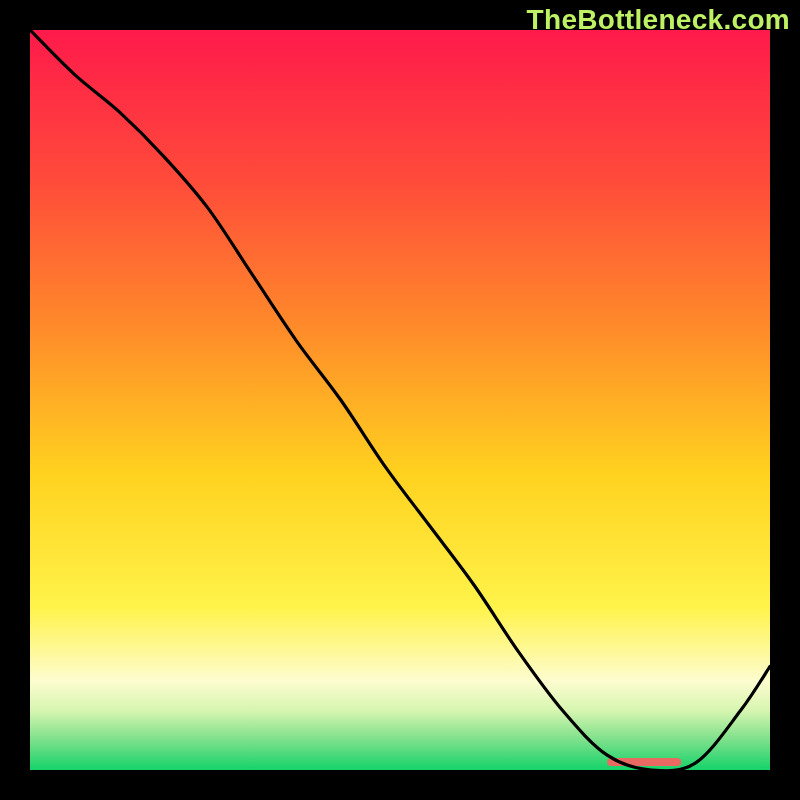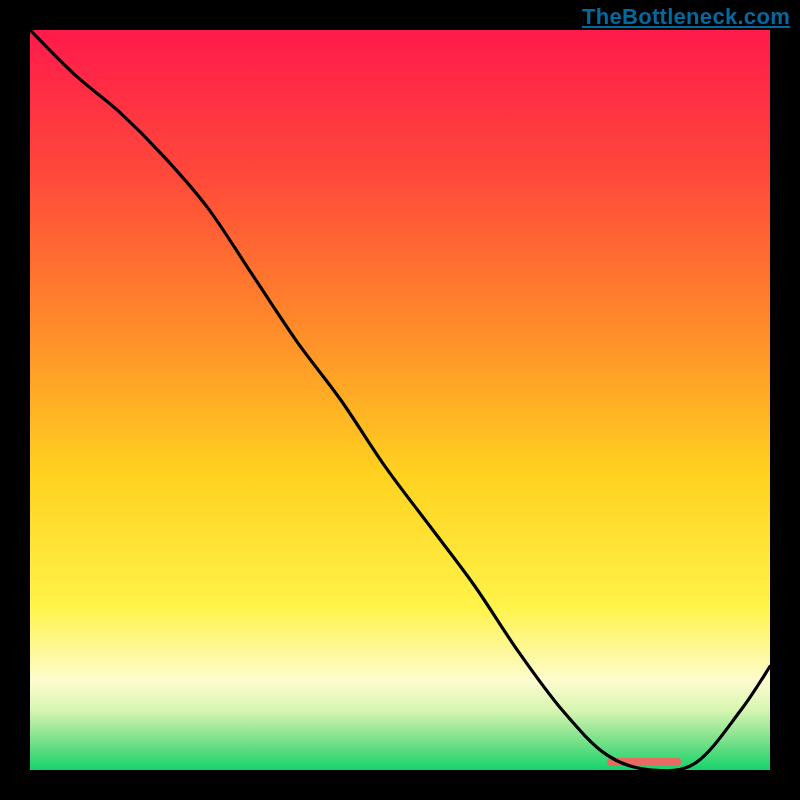--- a/index.html
+++ b/index.html
@@ -14,26 +14,25 @@
   .frame {
     position: relative;
     width: 800px;
     height: 800px;
     background: #000;
   }
   .watermark {
     position: absolute;
     top: 4px;
     right: 10px;
-    color: #0369a1;
-    font-size: 22px;
+    color: #bef264;
+    font-size: 28px;
     font-weight: 600;
     letter-spacing: 0.3px;
     user-select: none;
-    text-decoration: underline;
   }
   .plot {
     position: absolute;
     left: 30px;
     top: 30px;
     width: 740px;
     height: 740px;
   }
   .plot svg {
     display: block;

